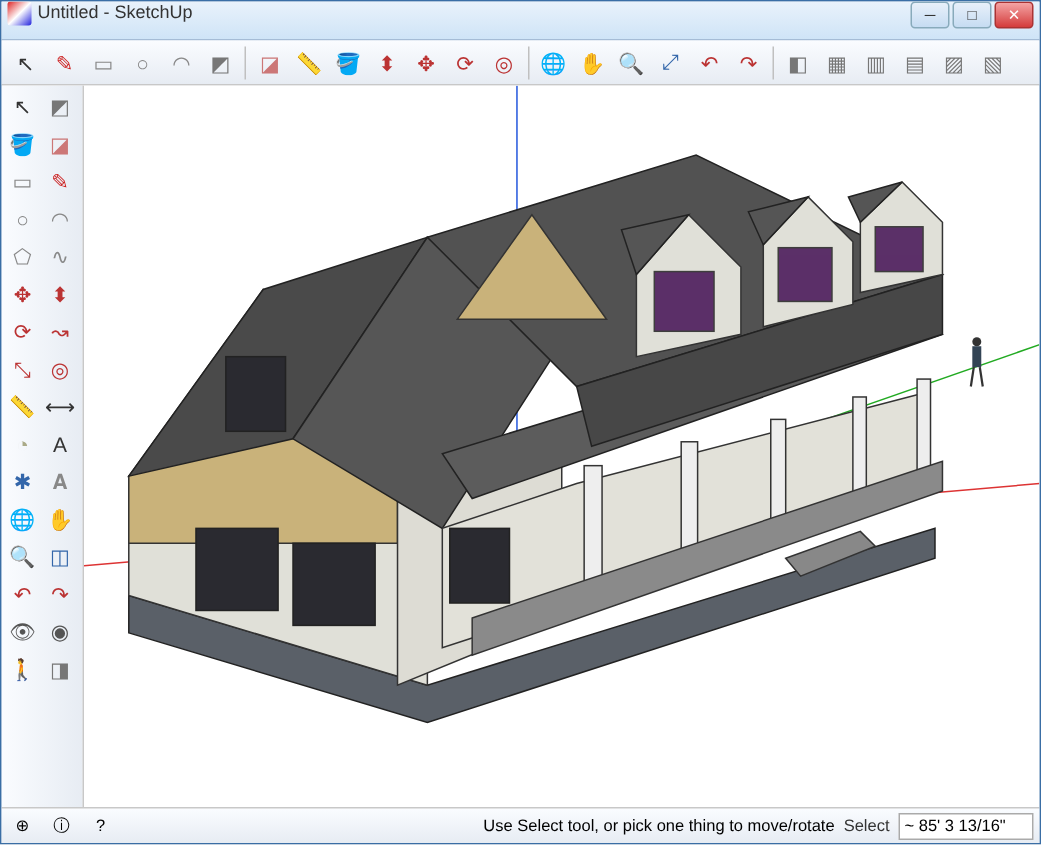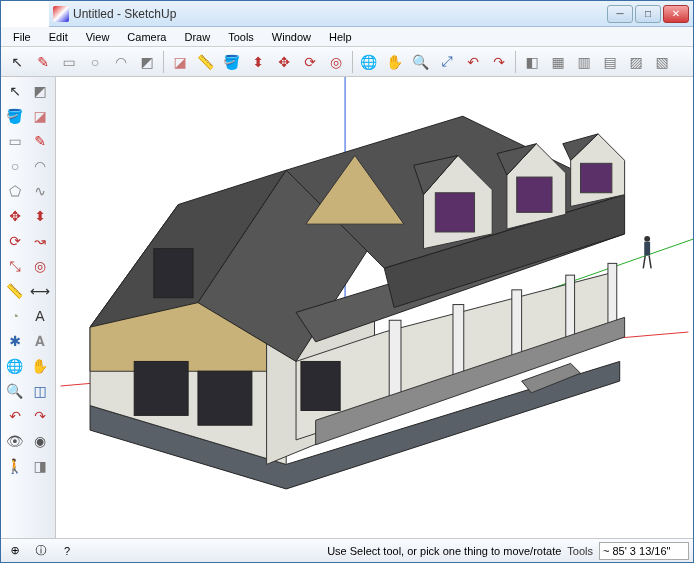--- a/index.html
+++ b/index.html
@@ -1,18 +1,18 @@
 <!DOCTYPE html>
 <html><head>
 <meta charset="utf-8">
 <style>
   * { box-sizing: border-box; margin: 0; padding: 0; }
   body { font-family: "Segoe UI", Tahoma, sans-serif; font-size: 11px; background: #e8e8e8; }
   .window { width: 694px; height: 563px; background: #fff; border: 1px solid #3a6ea5; display: flex; flex-direction: column; position: relative; overflow: hidden; }
-  .titlebar { height: 26px; background: linear-gradient(#e9f2fb, #cfe4f7); display: flex; align-items: center; padding: 0 4px; border-bottom: 1px solid #a5bcd6; margin-left: 48px; }
+  .titlebar { height: 26px; background: linear-gradient(#e9f2fb, #cfe4f7); display: flex; padding: 0 4px; border-bottom: 1px solid #a5bcd6; }
   .titlebar .app-icon { width: 16px; height: 16px; background: linear-gradient(135deg,#d22,#fff,#22d); border-radius: 2px; margin-right: 4px; }
   .titlebar .title { flex: 1; font-size: 12px; color: #333; }
   .winbtns { display: flex; gap: 2px; }
   .winbtn { width: 26px; height: 18px; border-radius: 3px; display: flex; align-items: center; justify-content: center; font-size: 10px; color: #333; cursor: pointer; }
   .winbtn.min { background: linear-gradient(#e8f0fa,#c6dcf2); border:1px solid #8ab; }
   .winbtn.max { background: linear-gradient(#e8f0fa,#c6dcf2); border:1px solid #8ab; }
   .winbtn.close { background: linear-gradient(#f4a4a4,#d43c3c); border:1px solid #a33; color:#fff; }
   .menubar { height: 20px; background: #f4f7fb; display: flex; align-items: center; padding: 0 4px; gap: 2px; border-bottom: 1px solid #d0d0d0; }
   .menu-item { padding: 2px 8px; cursor: pointer; }
   .toolbar-top { height: 30px; background: linear-gradient(#fafcff,#e7ecf3); border-bottom: 1px solid #c8c8c8; display: flex; align-items: center; padding: 0 4px; gap: 2px; }
@@ -39,30 +39,20 @@
   <div class="titlebar">
     <div class="app-icon"></div>
     <div class="title">Untitled - SketchUp</div>
     <div class="winbtns">
       <div class="winbtn min">─</div>
       <div class="winbtn max">□</div>
       <div class="winbtn close">✕</div>
     </div>
   </div>
 
-  <div class="menubar" id="menubar">
-      <div class="menu-item">File</div>
-      <div class="menu-item">Edit</div>
-      <div class="menu-item">View</div>
-      <div class="menu-item">Camera</div>
-      <div class="menu-item">Draw</div>
-      <div class="menu-item">Tools</div>
-      <div class="menu-item">Window</div>
-      <div class="menu-item">Help</div>
-    </div>
 
   <div class="toolbar-top" id="toolbar-top">
       <div class="tbtn">
         <div class="ic" style="color: rgb(51, 51, 51);">↖</div>
       </div>
       <div class="tbtn">
         <div class="ic" style="color: rgb(204, 34, 34);">✎</div>
       </div>
       <div class="tbtn">
         <div class="ic" style="color: rgb(136, 136, 136);">▭</div>
@@ -343,17 +333,17 @@
       </svg>
     </div>
 
   </div>
 
   <div class="statusbar">
     <div class="sbtn">⊕</div>
     <div class="sbtn">ⓘ</div>
     <div class="sbtn">?</div>
     <div class="status-text">Use Select tool, or pick one thing to move/rotate</div>
-    <div class="length-label">Tools</div>
+    <div class="length-label">Select</div>
     <input class="length-box" value="~ 85' 3 13/16&quot;" style="">
   </div>
 
 </div>
 
 </body></html>

